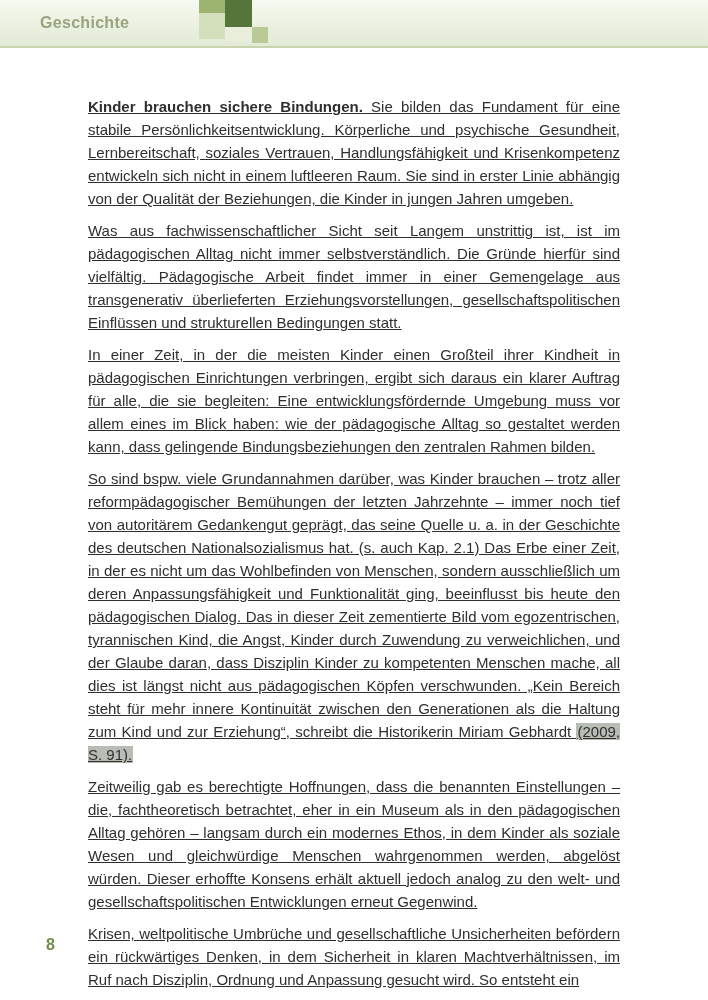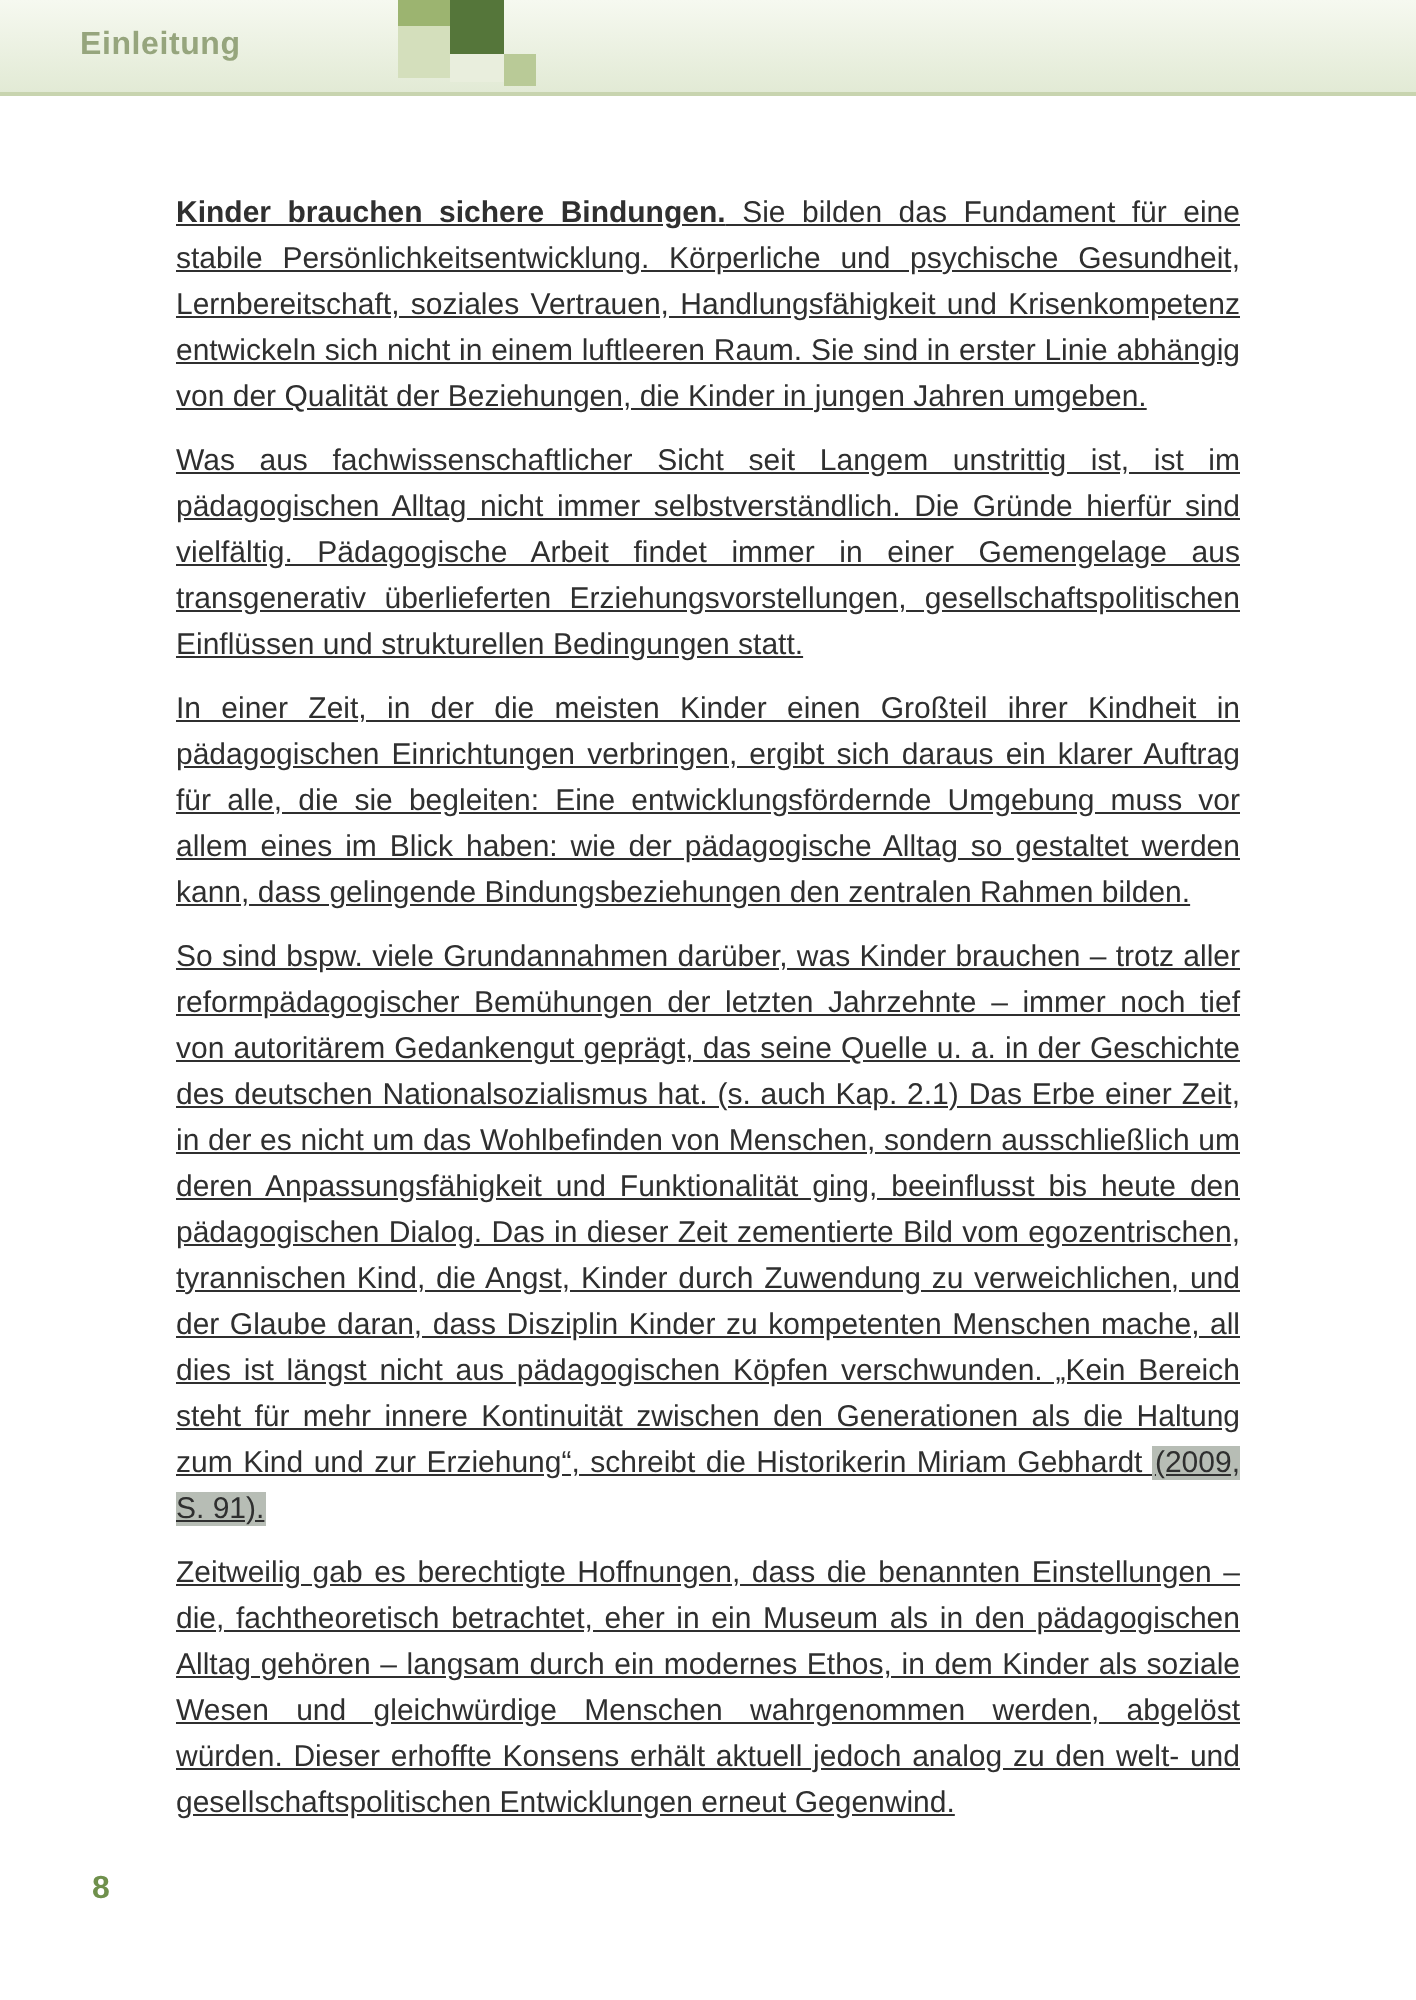--- a/index.html
+++ b/index.html
@@ -93,32 +93,33 @@
   <div class="header-band"></div>
 
   <div class="ornament">
     <div class="sq0" style="background: rgb(156, 180, 112);"></div>
     <div class="sq1" style="background: rgb(85, 118, 58);"></div>
     <div class="sq2" style="background: rgb(212, 223, 188);"></div>
     <div class="sq3" style="background: rgb(185, 202, 151);"></div>
     <div class="sq4" style="background: rgb(233, 238, 221);"></div>
   </div>
 
-  <div class="header-title">Einleitung</div>
+  <div class="header-title">Geschichte</div>
 
   <div class="content">
 
     <p><span class="lead-bold">Kinder brauchen sichere Bindungen.</span><span> Sie bilden das Fundament für eine stabile Persönlichkeitsentwicklung. Körperliche und psychische Gesundheit, Lernbereitschaft, soziales Vertrauen, Handlungsfähigkeit und Krisenkompetenz entwickeln sich nicht in einem luftleeren Raum. Sie sind in erster Linie abhängig von der Qualität der Beziehungen, die Kinder in jungen Jahren umgeben.</span></p>
 
     <p><span>Was aus fachwissenschaftlicher Sicht seit Langem unstrittig ist, ist im pädagogischen Alltag nicht immer selbstverständlich. Die Gründe hierfür sind vielfältig. Pädagogische Arbeit findet immer in einer Gemengelage aus transgenerativ überlieferten Erziehungsvorstellungen, gesellschaftspolitischen Einflüssen und strukturellen Bedingungen statt.</span></p>
 
     <p><span>In einer Zeit, in der die meisten Kinder einen Großteil ihrer Kindheit in pädagogischen Einrichtungen verbringen, ergibt sich daraus ein klarer Auftrag für alle, die sie begleiten: Eine entwicklungsfördernde Umgebung muss vor allem eines im Blick haben: wie der pädagogische Alltag so gestaltet werden kann, dass gelingende Bindungsbeziehungen den zentralen Rahmen bilden.</span></p>
 
     <p><span>So sind bspw. viele Grundannahmen darüber, was Kinder brauchen – trotz aller reformpädagogischer Bemühungen der letzten Jahrzehnte – immer noch tief von autoritärem Gedankengut geprägt, das seine Quelle u. a. in der Geschichte des deutschen Nationalsozialismus hat. (s. auch Kap. 2.1) Das Erbe einer Zeit, in der es nicht um das Wohlbefinden von Menschen, sondern ausschließlich um deren Anpassungsfähigkeit und Funktionalität ging, beeinflusst bis heute den pädagogischen Dialog. Das in dieser Zeit zementierte Bild vom egozentrischen, tyrannischen Kind, die Angst, Kinder durch Zuwendung zu verweichlichen, und der Glaube daran, dass Disziplin Kinder zu kompetenten Menschen mache, all dies ist längst nicht aus pädagogischen Köpfen verschwunden. „Kein Bereich steht für mehr innere Kontinuität zwischen den Generationen als die Haltung zum Kind und zur Erziehung“, schreibt die Historikerin Miriam Gebhardt </span><span class="citation">(2009, S. 91).</span></p>
 
     <p><span>Zeitweilig gab es berechtigte Hoffnungen, dass die benannten Einstellungen – die, fachtheoretisch betrachtet, eher in ein Museum als in den pädagogischen Alltag gehören – langsam durch ein modernes Ethos, in dem Kinder als soziale Wesen und gleichwürdige Menschen wahrgenommen werden, abgelöst würden. Dieser erhoffte Konsens erhält aktuell jedoch analog zu den welt- und gesellschaftspolitischen Entwicklungen erneut Gegenwind.</span></p>
 
+    <p><span>Krisen, weltpolitische Umbrüche und gesellschaftliche Unsicherheiten befördern ein rückwärtiges Denken, in dem Sicherheit in klaren Machtverhältnissen, im Ruf nach Disziplin, Ordnung und Anpassung gesucht wird. So entsteht ein</span></p>
 
   </div>
 
   <div class="page-number">8</div>
 
 </div>
 
 </body></html>

